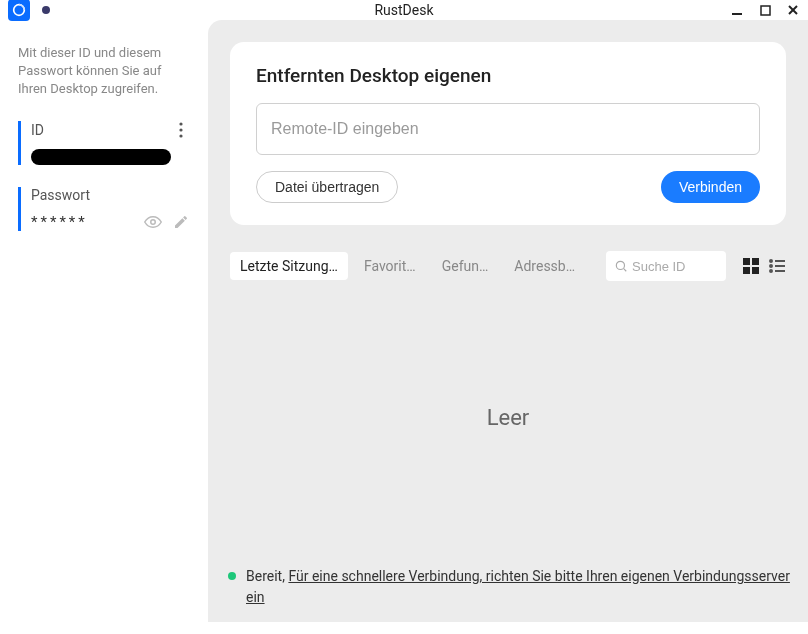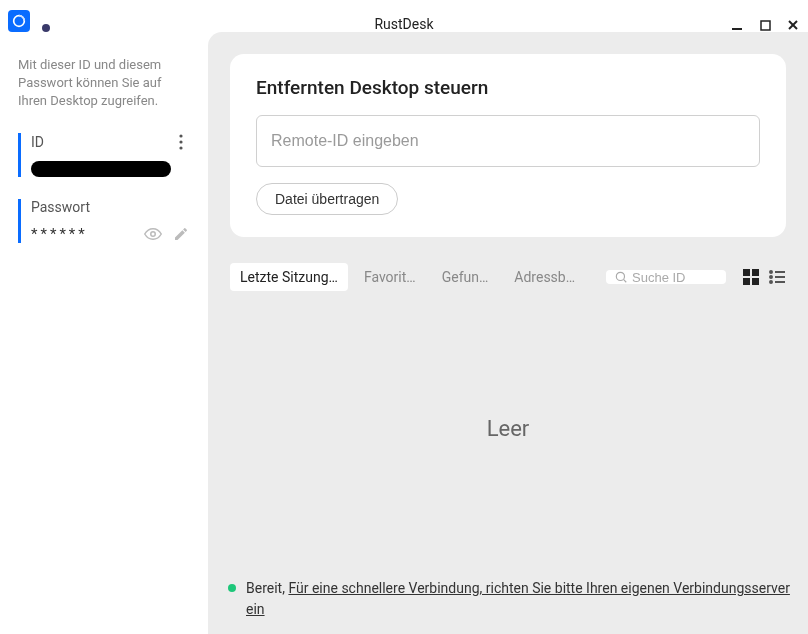--- a/index.html
+++ b/index.html
@@ -1,17 +1,17 @@
 <!DOCTYPE html>
 <html><head>
 <meta charset="utf-8">
 <style>
 * { box-sizing: border-box; margin: 0; padding: 0; }
 body { font-family: -apple-system, BlinkMacSystemFont, "Segoe UI", Roboto, sans-serif; width: 808px; height: 634px; overflow: hidden; background: #fff; }
-.titlebar { height: 32px; display: flex; align-items: flex-end; padding: 0 8px; position: relative; }
+.titlebar { height: 20px; display: flex; align-items: center; padding: 0 8px; position: relative; }
 .app-icon { width: 22px; height: 22px; border-radius: 4px; background: #0a6cff; display: flex; align-items: center; justify-content: center; }
 .app-icon svg { width: 16px; height: 16px; }
 .status-dot-top { width: 8px; height: 8px; border-radius: 50%; background: #3a3a6a; margin-left: 12px; }
 .title-text { position: absolute; left: 50%; transform: translateX(-50%); font-size: 14px; color: #222; }
 .win-controls { margin-left: auto; display: flex; gap: 14px; align-items: center; }
 .win-btn { width: 14px; height: 14px; cursor: pointer; display: flex; align-items: center; justify-content: center; color: #222; font-weight: bold; }
 .main { display: flex; height: 602px; }
 .sidebar { width: 208px; padding: 24px 18px; background: #fff; }
 .sidebar h1 { font-size: 22px; font-weight: 600; color: #222; margin-bottom: 12px; }
 .sidebar .desc { font-size: 13px; color: #888; line-height: 1.4; margin-bottom: 22px; }
@@ -28,21 +28,21 @@
 .remote-input { width: 100%; height: 52px; border: 1px solid #d0d0d0; border-radius: 6px; padding: 0 14px; font-size: 16px; color: #333; outline: none; }
 .remote-input::placeholder { color: #9a9a9a; }
 .connect-actions { display: flex; justify-content: space-between; gap: 14px; margin-top: 16px; }
 .btn { height: 32px; border-radius: 16px; padding: 0 18px; font-size: 14px; border: none; cursor: pointer; }
 .btn-outline { background: #fff; border: 1px solid #ccc; color: #333; }
 .btn-primary { background: #1a7cff; color: #fff; }
 .tabs-row { display: flex; align-items: center; margin: 26px 22px 0 22px; gap: 6px; }
 .tab { padding: 6px 10px; font-size: 14px; color: #888; cursor: pointer; border-radius: 4px; white-space: nowrap; }
 .tab.active { background: #fff; color: #222; }
 .tabs-spacer { flex: 1; }
-.search-box { display: flex; align-items: center; background: #fff; border-radius: 4px; height: 14px; padding: 0 8px; width: 120px; }
+.search-box { display: flex; align-items: center; background: #fff; border-radius: 4px; height: 30px; padding: 0 8px; width: 120px; }
 .search-box input { border: none; outline: none; width: 100%; font-size: 13px; color: #333; background: transparent; }
 .search-box input::placeholder { color: #aaa; }
 .search-icon { width: 14px; height: 14px; color: #aaa; margin-right: 4px; flex-shrink: 0; }
 .view-icons { display: flex; gap: 8px; margin-left: 10px; }
 .view-icon { width: 18px; height: 18px; cursor: pointer; color: #222; }
 .empty-area { flex: 1; display: flex; align-items: center; justify-content: center; }
 .empty-text { font-size: 22px; color: #666; }
 .status-bar { padding: 12px 12px 14px 20px; font-size: 14px; color: #333; display: flex; align-items: flex-start; gap: 10px; line-height: 1.5; }
 .status-dot { width: 8px; height: 8px; border-radius: 50%; background: #1ec77a; margin-top: 6px; flex-shrink: 0; }
 .status-link { text-decoration: underline; color: #333; cursor: pointer; }
@@ -115,24 +115,25 @@
                 <path d="M3 17.25V21h3.75L17.81 9.94l-3.75-3.75L3 17.25zM20.71 7.04a1 1 0 0 0 0-1.41l-2.34-2.34a1 1 0 0 0-1.41 0l-1.83 1.83 3.75 3.75 1.83-1.83z"></path>
               </svg>
           </span>
         </div>
       </div>
     </div>
   </aside>
 
   <section class="content">
     <div class="connect-card">
-      <h2>Entfernten Desktop steuern</h2>
+      <h2>Entfernten Desktop eigenen</h2>
       <input class="remote-input" placeholder="Remote-ID eingeben" style="">
       <div class="connect-actions">
         <button class="btn btn-outline">Datei übertragen</button>
+        <button class="btn btn-primary">Verbinden</button>
       </div>
     </div>
 
     <div class="tabs-row">
       <div class="tab active">Letzte Sitzung…</div>
       <div class="tab">Favorit…</div>
       <div class="tab">Gefun…</div>
       <div class="tab">Adressb…</div>
       <div class="tabs-spacer"></div>
       <div class="search-box">

